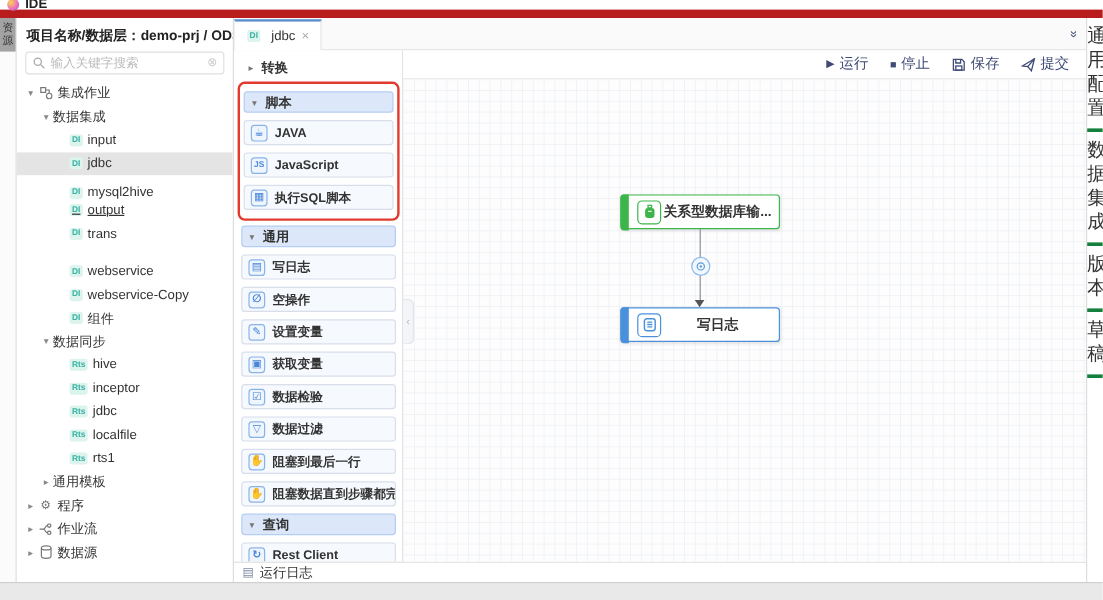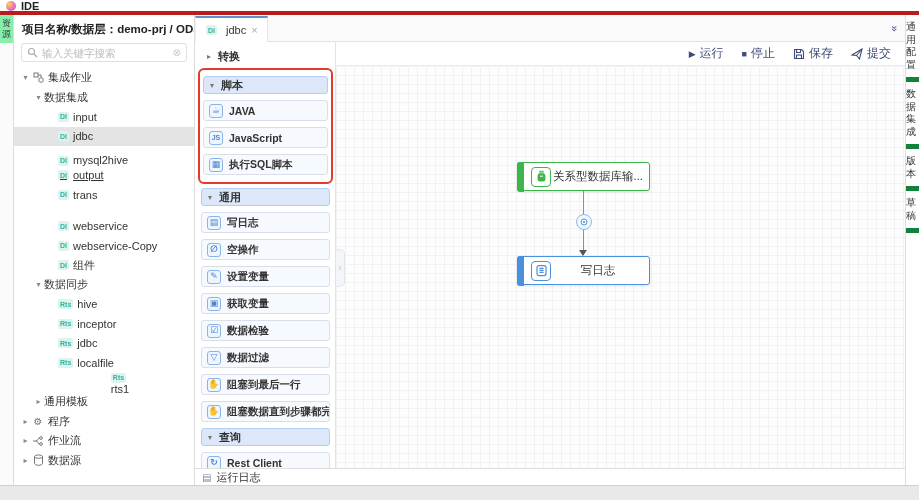--- a/index.html
+++ b/index.html
@@ -1,28 +1,28 @@
 <!DOCTYPE html>
 <html><head>
 <meta charset="utf-8">
 <style>
   * { box-sizing: border-box; margin: 0; padding: 0; }
   html,body { width: 919px; height: 500px; overflow: hidden; }
   body { font-family: "Liberation Sans", "DejaVu Sans", sans-serif; position: relative; background:#fff; }
 
   
-  .topbar { height:15px; background:#fff; border-bottom:4px solid #b91c1c; display:flex; align-items:center; gap:5px; padding-left:6px; }
+  .topbar { height:15px; background:#fff; border-bottom:7px solid #b91c1c; display:flex; align-items:center; gap:5px; padding-left:6px; }
   .logo { width:10px; height:10px; border-radius:50%; background:radial-gradient(circle at 30% 30%, #f7d84b 0%, #ef6fbc 55%, #8a5fd0 100%); flex:none; }
   .app-title { font-size:11px; font-weight:bold; color:#222; }
 
   .main { position:absolute; top:15px; left:0; right:0; bottom:15px; display:flex; }
 
   
   .activity { width:14px; border-right:1px solid #ddd; background:#fbfbfb; flex:none; }
-  .activity-item { width:100%; background:#86efac; color:#333; font-size:9px; line-height:1.2; text-align:center; padding:3px 0; word-break:break-all; cursor:pointer; }
+  .activity-item { width:100%; background:#a3a3a3; color:#333; font-size:9px; line-height:1.2; text-align:center; padding:3px 0; word-break:break-all; cursor:pointer; }
 
   
   .explorer { width:181px; flex:none; border-right:1px solid #ddd; background:#fff; display:flex; flex-direction:column; overflow:hidden; }
   .explorer-header { padding:7px 8px 3px; font-size:11.5px; font-weight:bold; color:#222; white-space:nowrap; }
   .search { margin:3px 7px 4px; border:1px solid #e0e0e0; border-radius:3px; height:19px; display:flex; align-items:center; gap:4px; padding:0 5px; background:#fff; }
   .search svg { flex:none; }
   .search input { border:none; outline:none; flex:1; min-width:0; font-size:10.5px; color:#333; background:transparent; }
   .search input::placeholder { color:#bbb; }
   .clear-icon { color:#ccc; font-size:10px; flex:none; cursor:pointer; }
   .tree { flex:1; overflow:hidden; padding-top:2px; }
@@ -59,32 +59,32 @@
   .canvas-toolbar { height:24px; flex:none; background:#fff; border-bottom:1px solid #ebebeb; display:flex; align-items:center; justify-content:flex-end; gap:18px; padding-right:14px; font-size:12px; color:#3f4b77; }
   .tool-btn { display:flex; align-items:center; gap:4px; cursor:pointer; }
   .tool-glyph { font-size:9px; }
   .canvas { flex:1; position:relative; overflow:hidden; background-color:#fdfdfe;
     background-image:linear-gradient(#f0f2f6 1px, transparent 1px), linear-gradient(90deg,#f0f2f6 1px, transparent 1px);
     background-size:9px 9px; }
   .collapse-handle { position:absolute; left:0; top:183px; width:9px; height:38px; background:#f3f5f8; border:1px solid #e2e6ec; border-left:none; border-radius:0 5px 5px 0; display:flex; align-items:center; justify-content:center; color:#b5b9c2; font-size:9px; cursor:pointer; }
   .node { position:absolute; width:133px; height:29px; background:#fff; border-radius:3px; display:flex; align-items:center; box-shadow:0 1px 3px rgba(0,0,0,0.1); cursor:pointer; }
   .node-bar { position:absolute; left:-1.5px; top:-1.5px; bottom:-1.5px; width:7px; border-radius:3px 0 0 3px; }
   .node-icon { width:20px; height:20px; border-radius:4px; background:#fff; margin-left:13px; display:flex; align-items:center; justify-content:center; flex:none; }
-  .node-label { flex:1; text-align:center; font-size:11.5px; font-weight:normal; color:#333; padding-right:4px; overflow:hidden; white-space:nowrap; }
+  .node-label { flex:1; text-align:center; font-size:11.5px; font-weight:bold; color:#333; padding-right:4px; overflow:hidden; white-space:nowrap; }
   .edge-line { position:absolute; width:1.5px; background:#8a8f98; }
   .edge-arrow { position:absolute; width:0; height:0; border-left:4.5px solid transparent; border-right:4.5px solid transparent; border-top:6px solid #555; }
   .edge-badge { position:absolute; width:16px; height:16px; border-radius:50%; border:1px solid #8cb8ec; background:#f0f7ff; display:flex; align-items:center; justify-content:center; cursor:pointer; }
 
   
   .bottom-log { height:17px; flex:none; border-top:1px solid #e0e0e0; background:#fff; display:flex; align-items:center; gap:5px; padding-left:7px; font-size:11px; color:#333; }
   .log-glyph { color:#7a8aa0; font-size:10px; }
 
   
   .right-strip { width:14px; flex:none; border-left:1px solid #ddd; background:#fff; display:flex; flex-direction:column; align-items:center; }
-  .right-tab { width:100%; padding:6px 0; border-bottom:5px solid #15803d; font-size:10px; color:#333; line-height:1.25; word-break:break-all; cursor:pointer; }
+  .right-tab { width:100%; padding:6px 0; border-bottom:3px solid #15803d; font-size:16px; color:#333; line-height:1.25; word-break:break-all; cursor:pointer; }
 
   .footer { position:absolute; left:0; right:0; bottom:0; height:15px; background:#e9e9e9; border-top:1px solid #d0d0d0; }
 </style>
 </head>
 <body>
 
 <div class="topbar">
   <span class="logo"></span>
   <span class="app-title">IDE</span>
 </div>
@@ -177,21 +177,21 @@
         <div class="tree-row" style="padding-left: 32px;">
           <span class="expander"></span>
           <span class="badge teal">Rts</span>
           <span>jdbc</span>
         </div>
         <div class="tree-row" style="padding-left: 32px;">
           <span class="expander"></span>
           <span class="badge teal">Rts</span>
           <span>localfile</span>
         </div>
-        <div class="tree-row" style="padding-left: 32px; flex-direction: column;">
+        <div class="tree-row" style="padding-left: 32px;">
           <span class="expander"></span>
           <span class="badge teal">Rts</span>
           <span>rts1</span>
         </div>
         <div class="tree-row" style="padding-left: 19px;">
           <span class="expander">▸</span>
           <span>通用模板</span>
         </div>
         <div class="tree-row" style="padding-left: 6px;">
           <span class="expander">▸</span>

